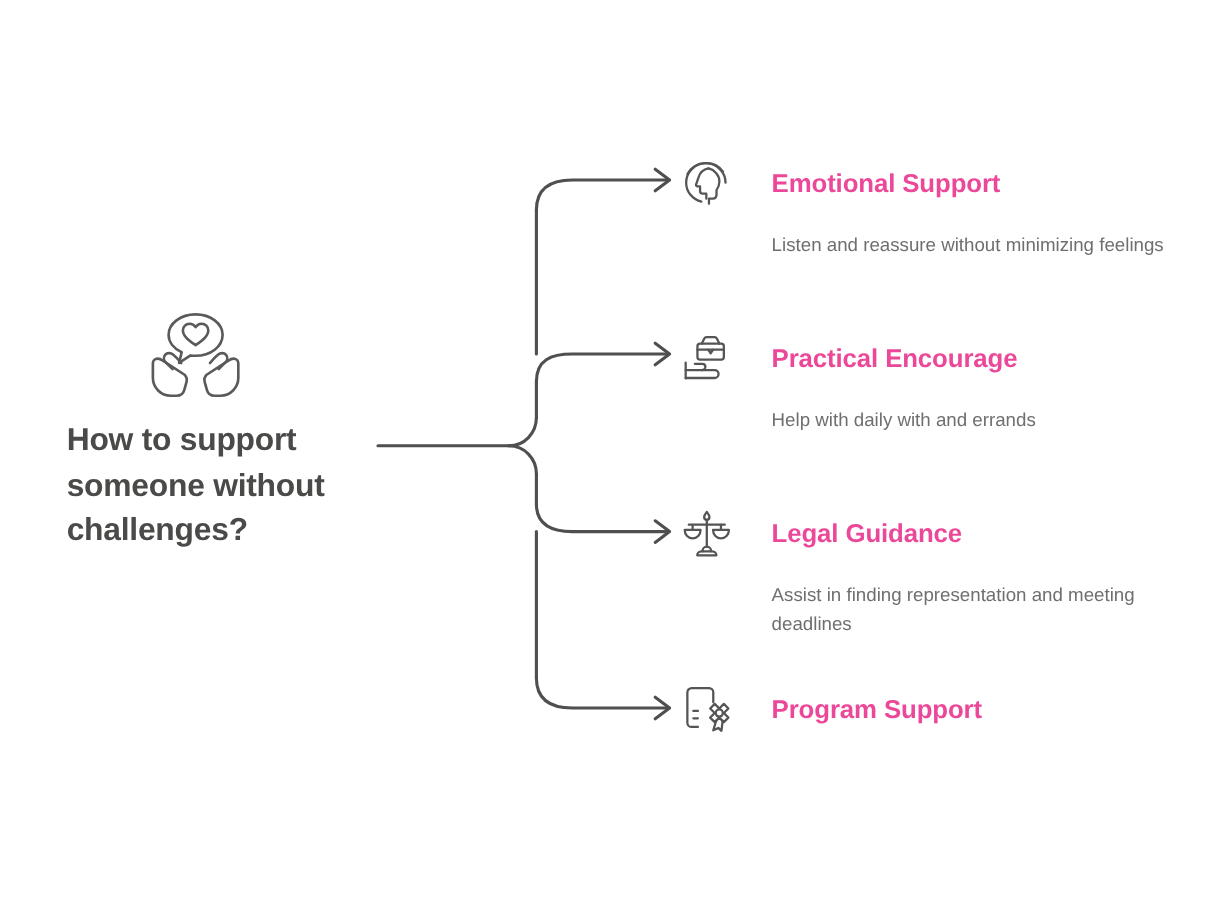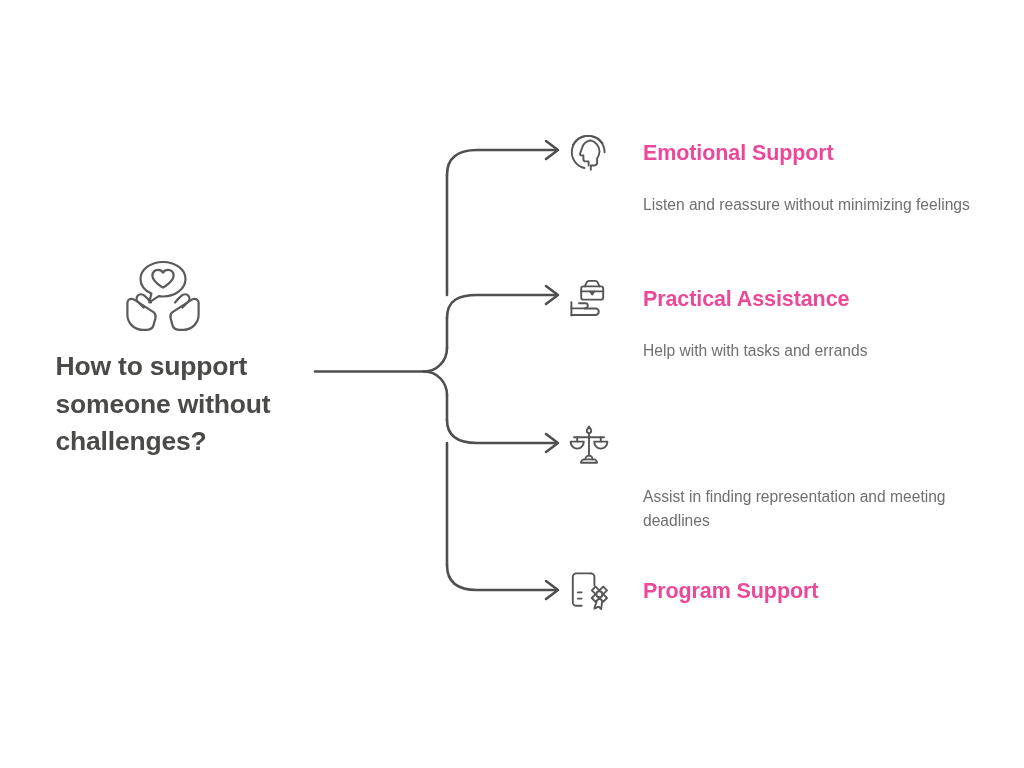--- a/index.html
+++ b/index.html
@@ -207,23 +207,23 @@
 
           <path d="M22.2,13.4 L24.2,16.4 L26.2,13.4"></path>
 
           <path d="M3.4,24.2 L3.4,37.4"></path>
           <path d="M3.4,30.4 L16.6,30.4 C18.3,30.4 19.8,29.3 19.8,27.6
                    C19.8,26.2 18.7,25.2 17.3,25.2 L11,25.2"></path>
           <path d="M3.4,37 L27.4,37 C29.3,37 30.8,35.5 30.8,33.6
                    C30.8,31.9 29.4,30.5 27.7,30.5 L16.6,30.5"></path>
         </g>
       </svg>
-      <div class="branch-title">Practical Assistance</div>
-    </div>
-    <div class="branch-desc">Help with with tasks and errands</div>
+      <div class="branch-title">Practical Encourage</div>
+    </div>
+    <div class="branch-desc">Help with daily with and errands</div>
   </div>
 
   <div class="branch" id="branch-2">
     <div class="branch-head">
       <svg class="branch-icon" viewBox="0 0 42 42" xmlns="http://www.w3.org/2000/svg">
         <g fill="none" stroke="#555555" stroke-width="1.9" stroke-linecap="round" stroke-linejoin="round">
 
           <path d="M21,2.6 C22.4,4.4 23.2,5.6 23.2,6.8 C23.2,8.1 22.2,9.1 21,9.1
                    C19.8,9.1 18.8,8.1 18.8,6.8 C18.8,5.6 19.6,4.4 21,2.6 Z"></path>
 
@@ -241,20 +241,21 @@
           <path d="M26.2,17.6 L39.4,17.6 C39.4,21.6 36.4,24.6 32.8,24.6
                    C29.2,24.6 26.2,21.6 26.2,17.6 Z"></path>
 
           <path d="M17.4,35.4 C17.4,33.3 19,31.6 21,31.6
                    C23,31.6 24.6,33.3 24.6,35.4"></path>
 
           <path d="M13,38.8 L29,38.8 C29,36.9 27.5,35.4 25.6,35.4
                    L16.4,35.4 C14.5,35.4 13,36.9 13,38.8 Z"></path>
         </g>
       </svg>
+      <div class="branch-title">Legal Guidance</div>
     </div>
     <div class="branch-desc">Assist in finding representation and meeting deadlines</div>
   </div>
 
   <div class="branch" id="branch-3">
     <div class="branch-head">
       <svg class="branch-icon" viewBox="0 0 42 42" xmlns="http://www.w3.org/2000/svg">
         <g fill="none" stroke="#555555" stroke-width="1.9" stroke-linecap="round" stroke-linejoin="round">
 
           <path d="M22.8,3.4 L8.4,3.4 C6.4,3.4 4.8,5 4.8,7 L4.8,32.2

